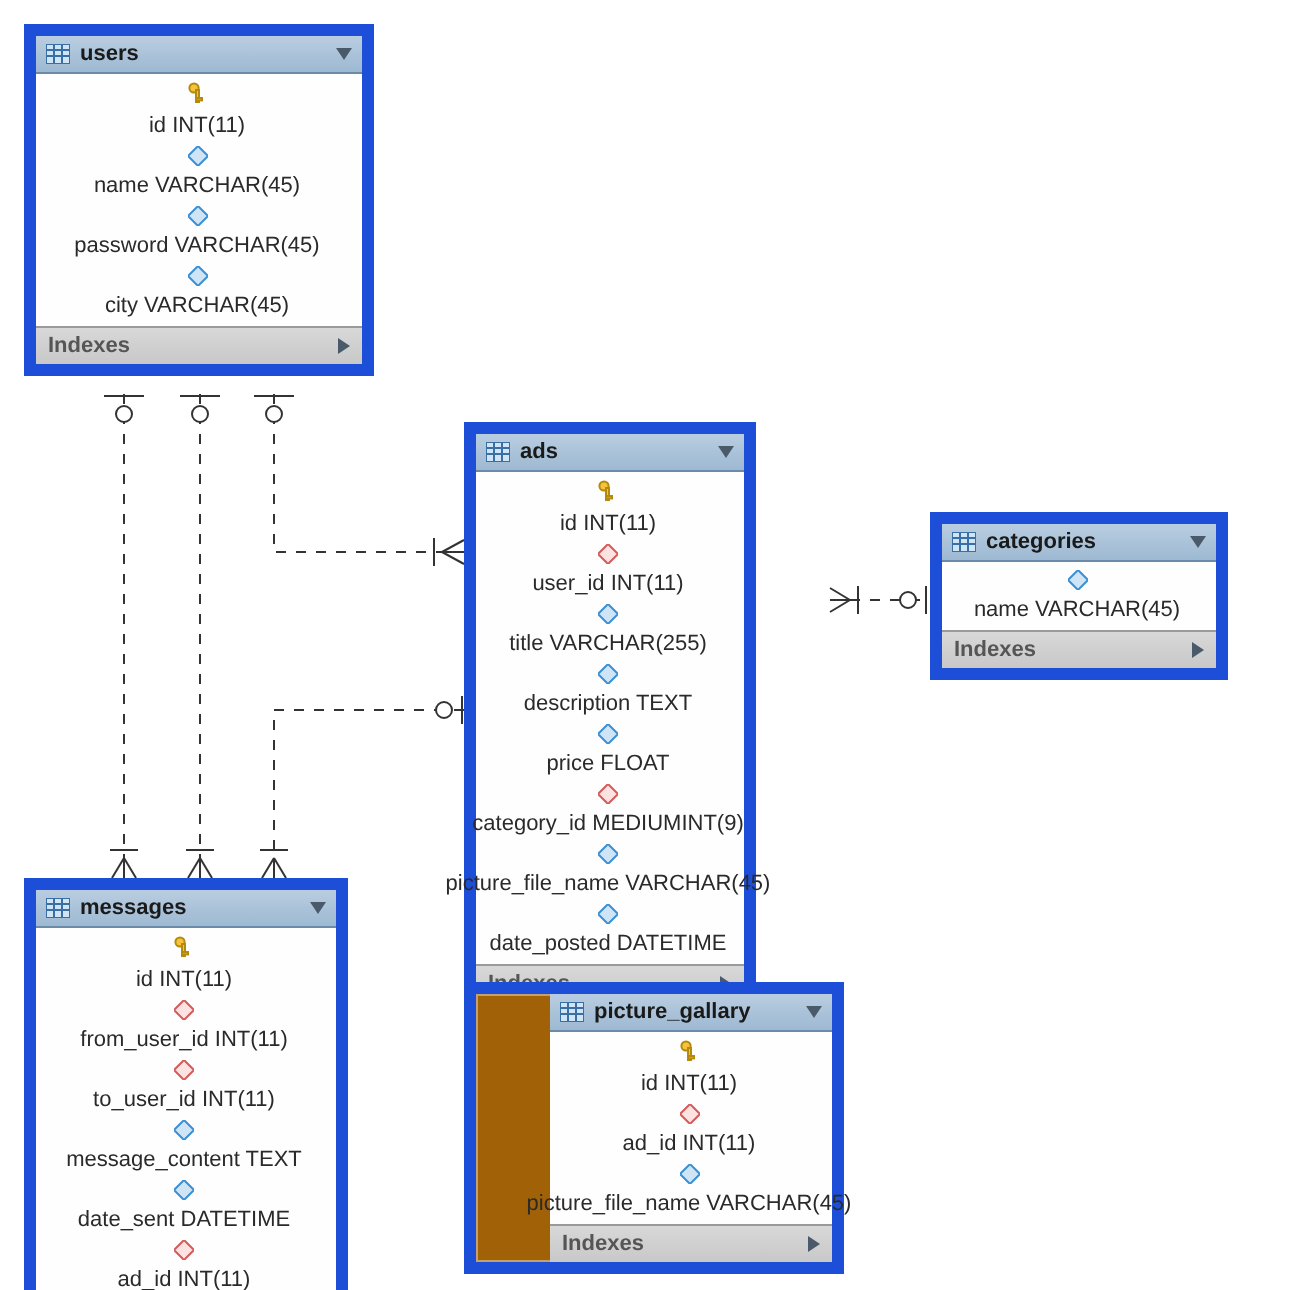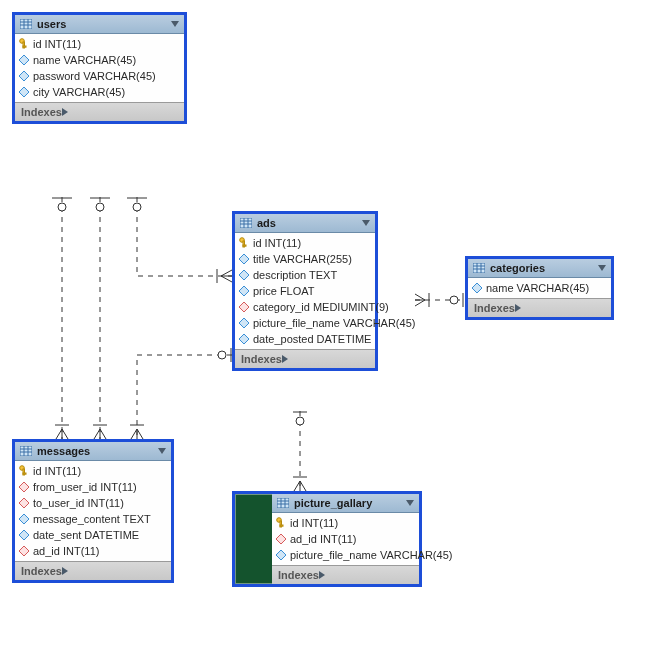--- a/index.html
+++ b/index.html
@@ -20,22 +20,22 @@
   }
   svg.connectors {
     position: absolute;
     top: 0; left: 0;
     width: 653px;
     height: 645px;
     pointer-events: none;
   }
   .entity {
     position: absolute;
-    border: 3px solid #1d4ed8;
-    background: #14532d;
+    border: 6px solid #1d4ed8;
+    background: #a16207;
     box-shadow: 0 0 0 1px rgba(255,255,255,0.4) inset;
   }
   .entity-header {
     background: linear-gradient(#b9cde0, #9db9d2);
     border-bottom: 1px solid #6a8aa7;
     padding: 3px 5px 3px 5px;
     display: flex;
     align-items: center;
     gap: 5px;
     font-weight: bold;
@@ -58,38 +58,39 @@
     padding: 2px 0;
     background: #fefefe;
   }
   .col-row {
     display: flex;
     align-items: center;
     padding: 2px 6px 2px 4px;
     gap: 4px;
     color: #2a2a2a;
     white-space: nowrap;
+    flex-direction: column;
   }
   .pk-icon {
     width: 10px; height: 12px;
     display: inline-block;
     flex-shrink: 0;
   }
   .attr-icon {
     width: 10px; height: 10px;
     display: inline-block;
     flex-shrink: 0;
   }
   .entity-footer {
     background: linear-gradient(#d8d8d8, #c8c8c8);
     border-top: 1px solid #9a9a9a;
     padding: 3px 6px;
     display: flex;
     align-items: center;
-    justify-content: flex-start;
+    justify-content: space-between;
     font-weight: bold;
     color: #555;
   }
   .entity-footer .arrow {
     width: 0; height: 0;
     border-top: 4px solid transparent;
     border-bottom: 4px solid transparent;
     border-left: 6px solid #4a5a6a;
   }
 </style>
@@ -214,20 +215,26 @@
     <div class="col-row">
           <span class="pk-icon"><svg viewBox="0 0 10 12">
               <circle cx="3" cy="3" r="2.3" fill="#f6c33c" stroke="#b58a0a"></circle>
               <rect x="4" y="4" width="1.5" height="6" fill="#f6c33c" stroke="#b58a0a"></rect>
               <rect x="4" y="8" width="3" height="1.2" fill="#f6c33c" stroke="#b58a0a"></rect>
             </svg></span>
           <span>id INT(11)</span>
         </div>
     <div class="col-row">
           <span class="attr-icon"><svg viewBox="0 0 10 10">
+              <path d="M5 0 L10 5 L5 10 L0 5 Z" fill="#fde2e2" stroke="#d65a5a"></path>
+            </svg></span>
+          <span>user_id INT(11)</span>
+        </div>
+    <div class="col-row">
+          <span class="attr-icon"><svg viewBox="0 0 10 10">
               <path d="M5 0 L10 5 L5 10 L0 5 Z" fill="#cfe5f6" stroke="#3a8fd6"></path>
             </svg></span>
           <span>title VARCHAR(255)</span>
         </div>
     <div class="col-row">
           <span class="attr-icon"><svg viewBox="0 0 10 10">
               <path d="M5 0 L10 5 L5 10 L0 5 Z" fill="#cfe5f6" stroke="#3a8fd6"></path>
             </svg></span>
           <span>description TEXT</span>
         </div>

